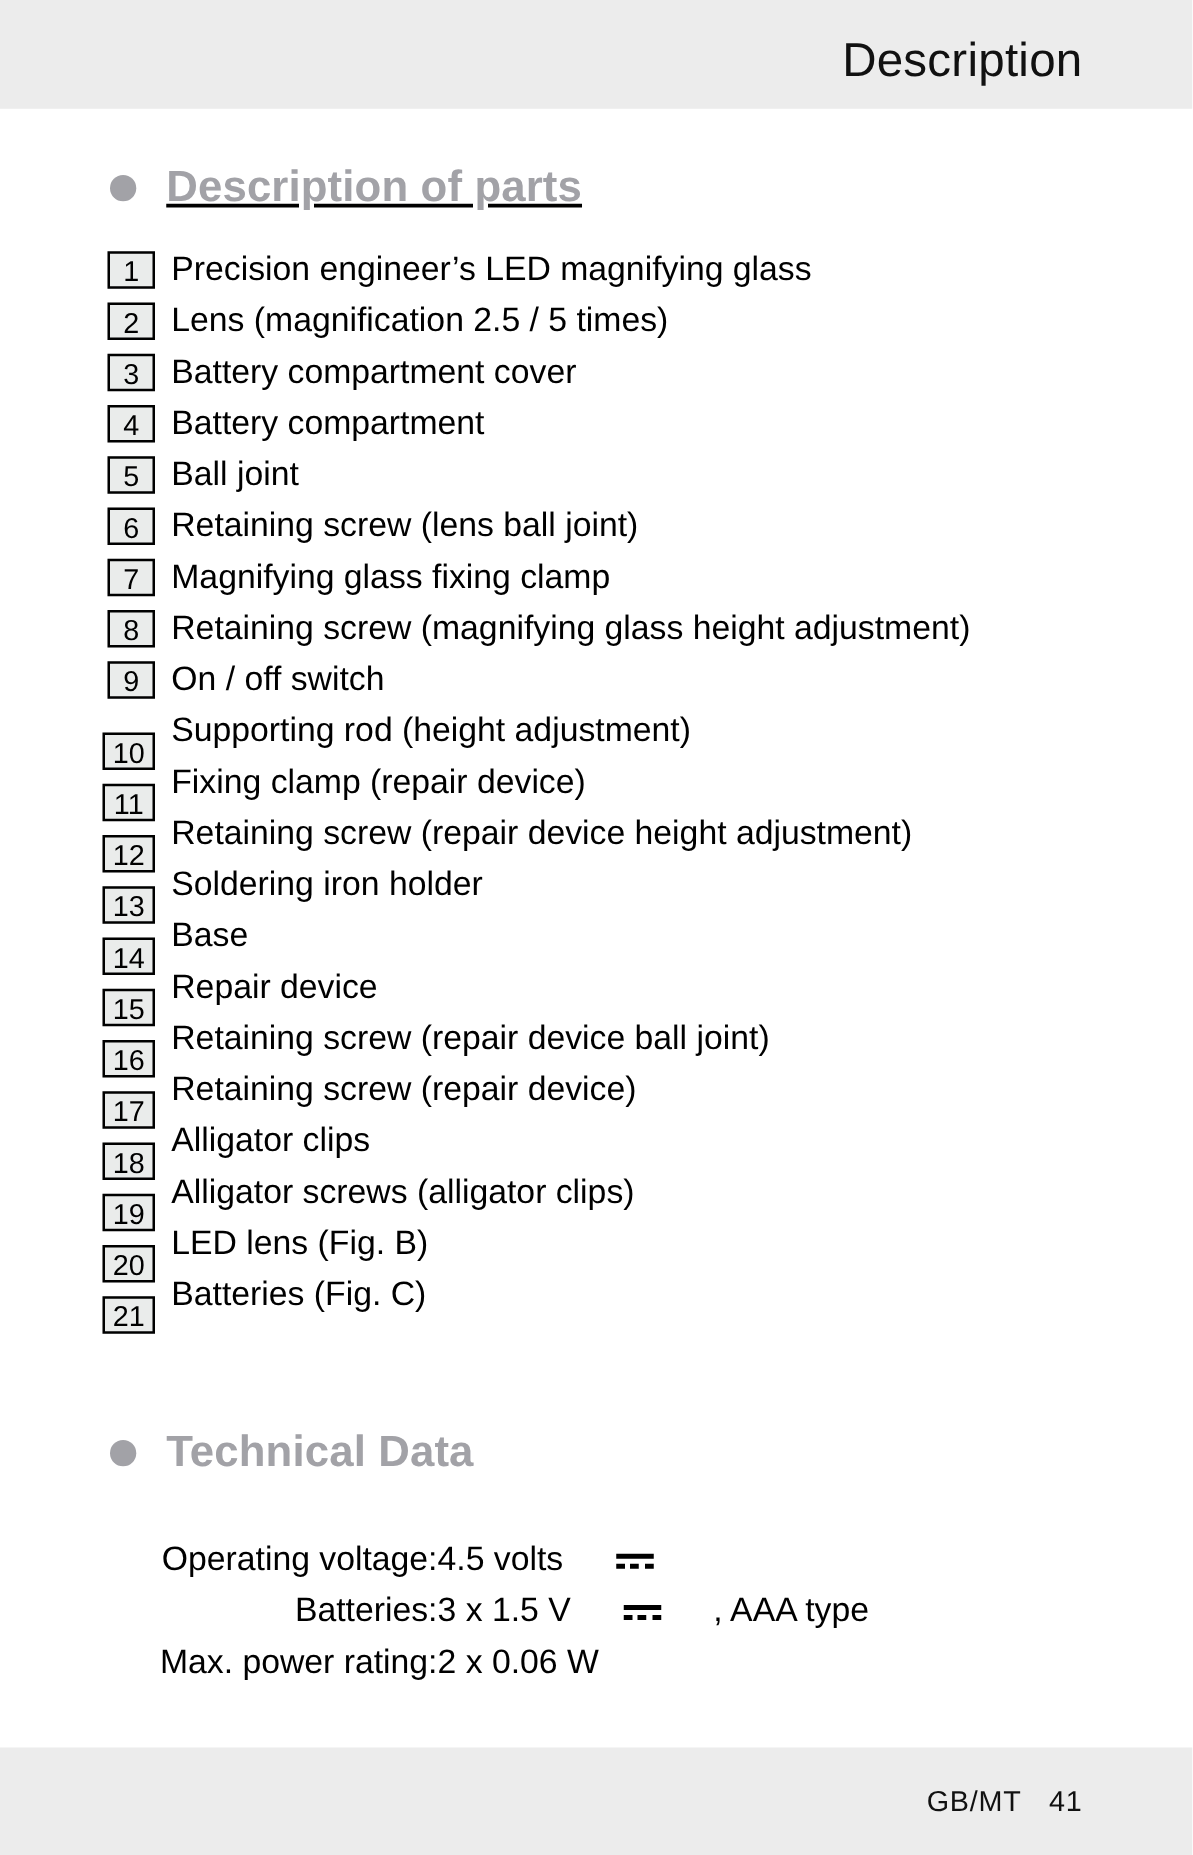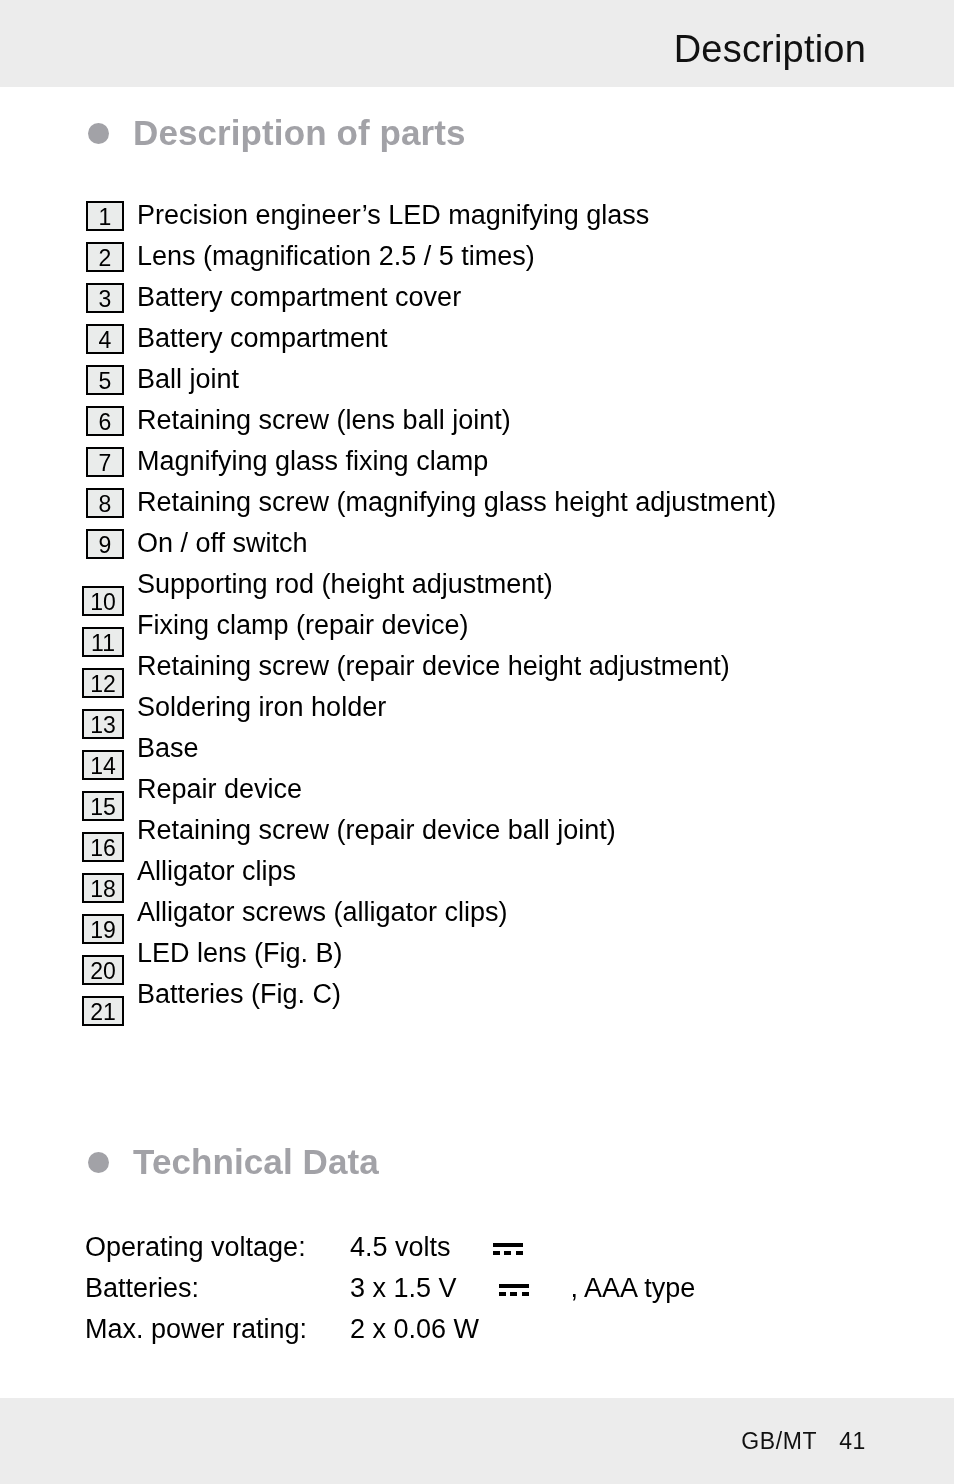--- a/index.html
+++ b/index.html
@@ -73,21 +73,21 @@
     flex: 0 0 auto;
     margin-right: 24px;
   }
   .heading-text {
     font-size: 35px;
     line-height: 40px;
     font-weight: 700;
     color: #a2a2a7;
     letter-spacing: 0.1px;
   }
-  #heading-description { left: 88px; top: 113px; }
+  #heading-description { left: 88px; top: 130px; text-decoration: underline; }
   #heading-technical   { left: 88px; top: 1142px; }
 
   
   .parts-list {
     position: absolute;
     left: 82px;
     top: 198px;
     width: 820px;
   }
   .part-row {
@@ -127,20 +127,21 @@
   
   .tech-table {
     position: absolute;
     left: 85px;
     top: 1230px;
   }
   .tech-row {
     display: flex;
     align-items: baseline;
     height: 41px;
+    text-align: right;
   }
   .tech-label {
     width: 265px;
     flex: 0 0 265px;
     font-size: 27px;
     line-height: 34px;
     white-space: nowrap;
   }
   .tech-value {
     font-size: 27px;
@@ -257,20 +258,24 @@
     </div>
     <div class="part-row double">
       <span class="part-num">15</span>
       <span class="part-label">Repair device</span>
     </div>
     <div class="part-row double">
       <span class="part-num">16</span>
       <span class="part-label">Retaining screw (repair device ball joint)</span>
     </div>
     <div class="part-row double">
+      <span class="part-num">17</span>
+      <span class="part-label">Retaining screw (repair device)</span>
+    </div>
+    <div class="part-row double">
       <span class="part-num">18</span>
       <span class="part-label">Alligator clips</span>
     </div>
     <div class="part-row double">
       <span class="part-num">19</span>
       <span class="part-label">Alligator screws (alligator clips)</span>
     </div>
     <div class="part-row double">
       <span class="part-num">20</span>
       <span class="part-label">LED lens (Fig. B)</span>

